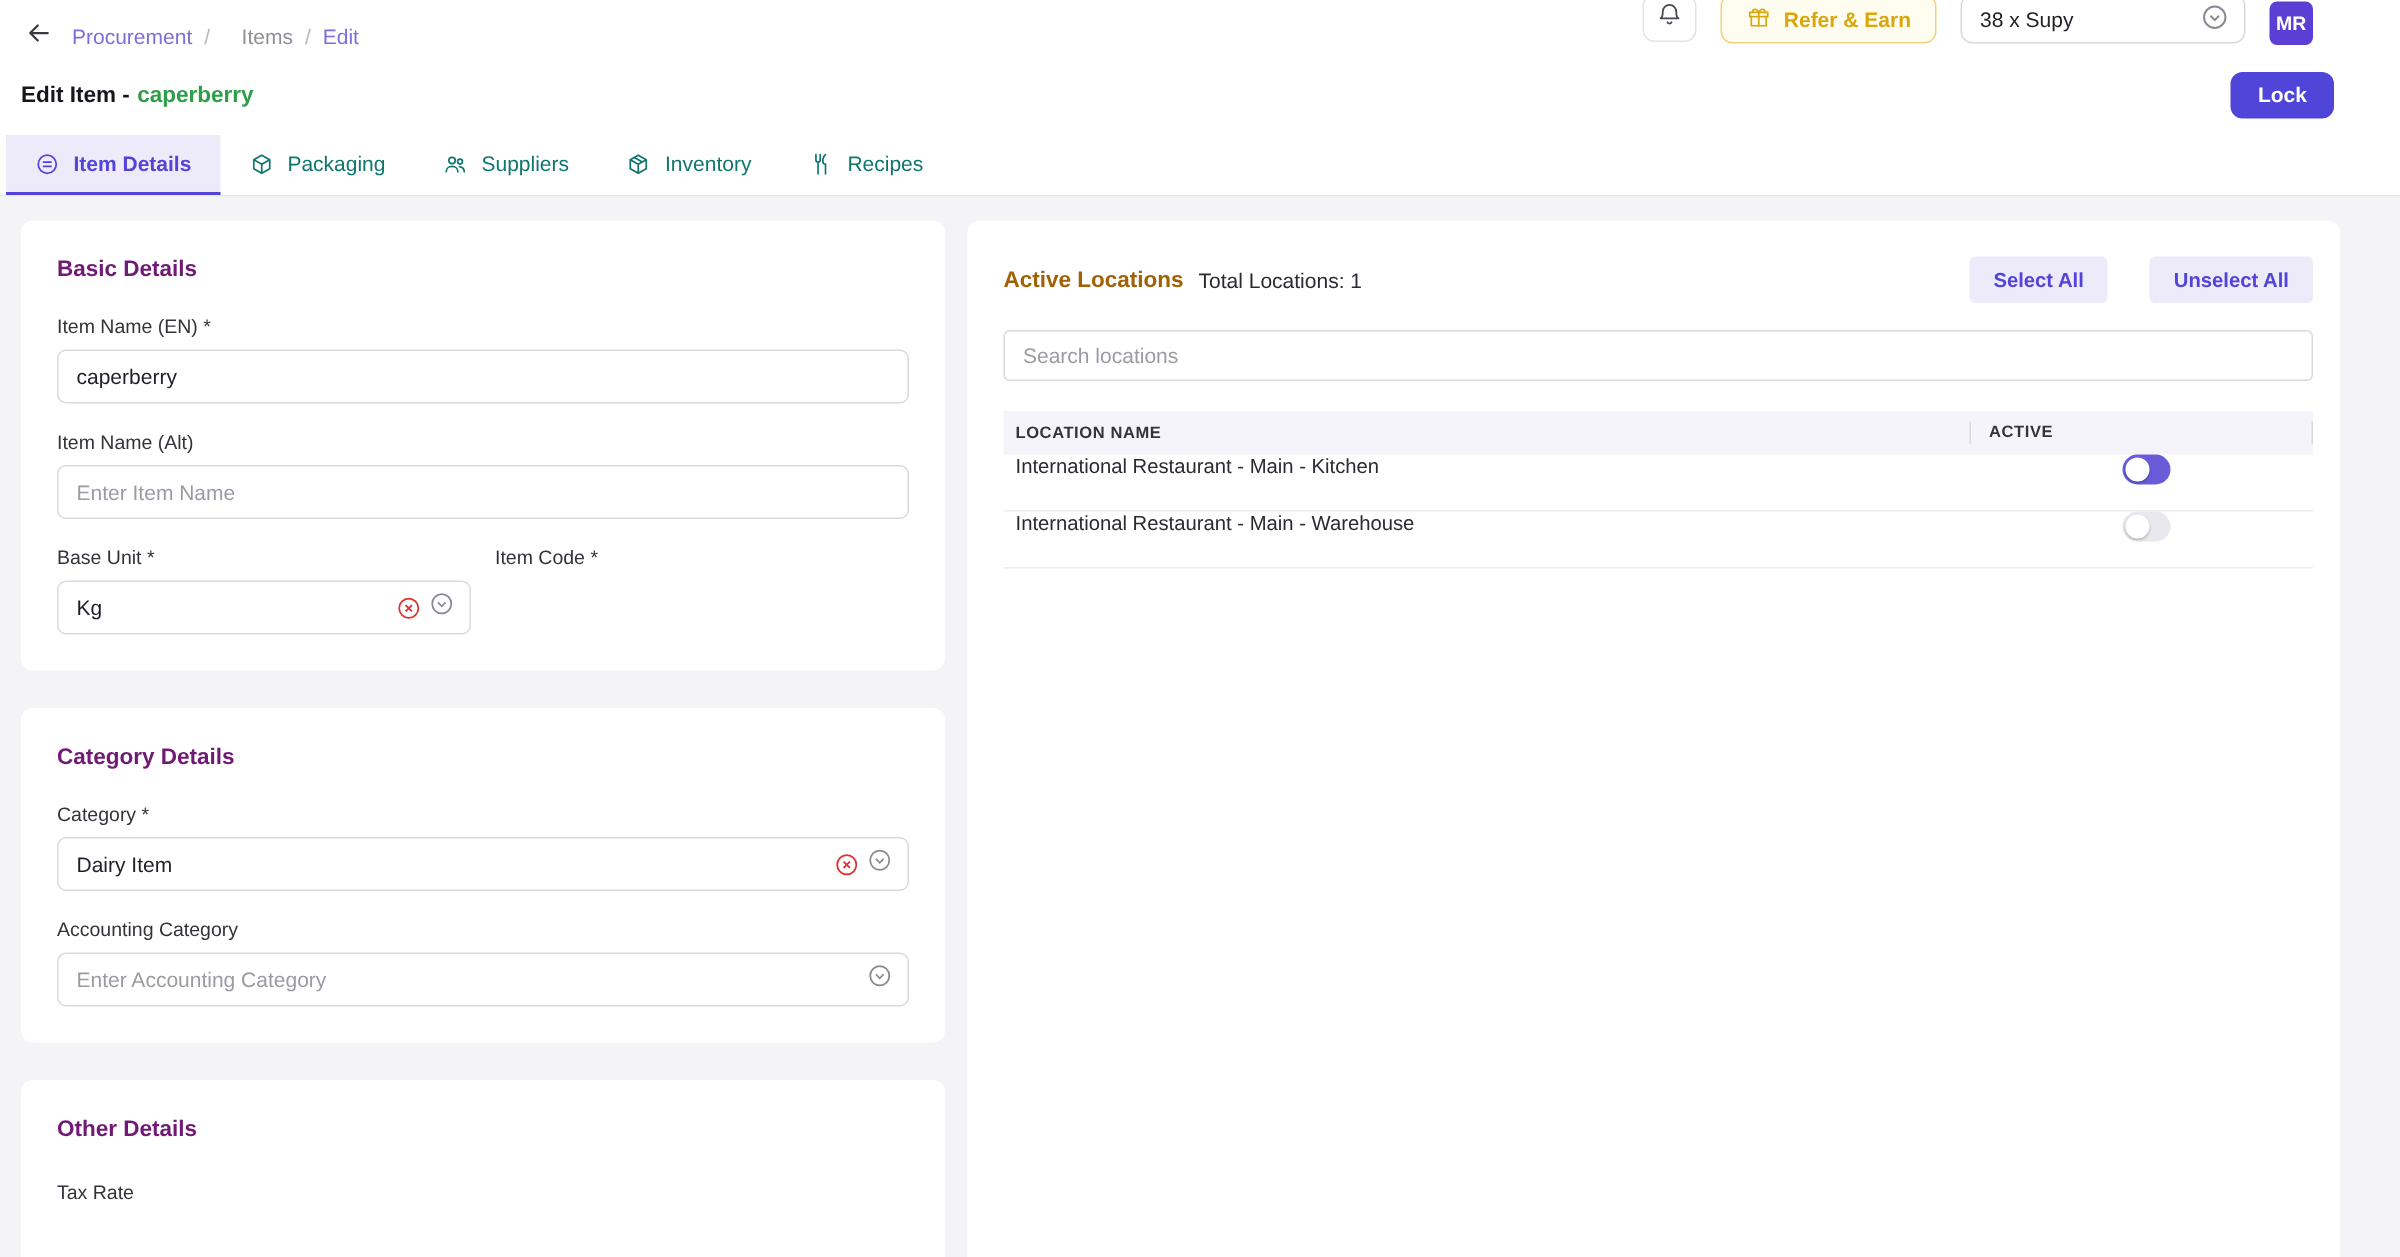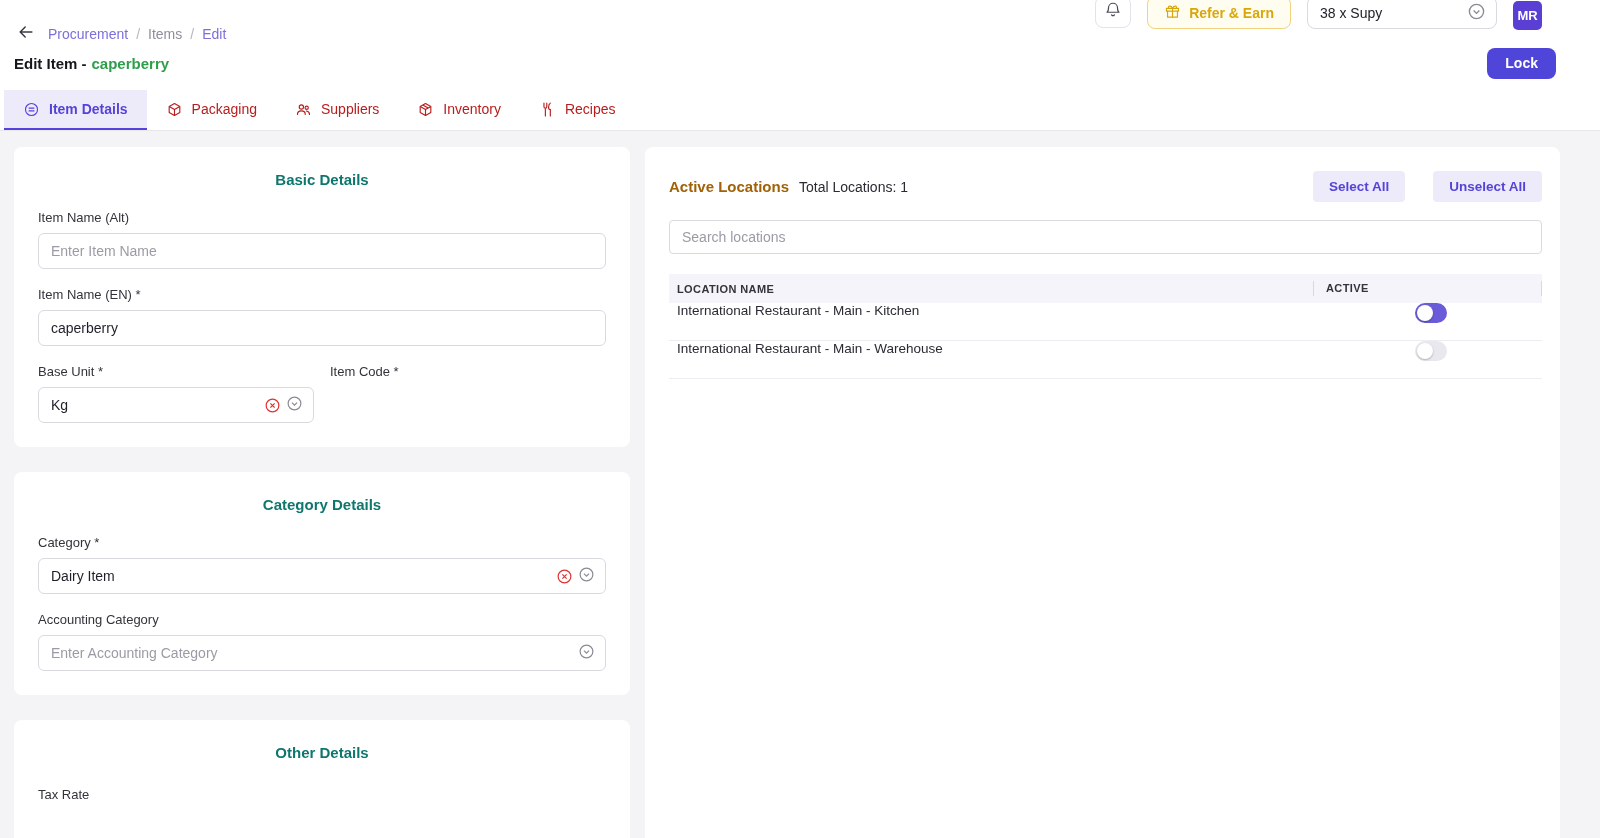--- a/index.html
+++ b/index.html
@@ -6,25 +6,25 @@
   html,body { margin:0; padding:0; }
   body {
     width:1600px; height:838px; overflow:hidden;
     background:#f4f4f7;
     font-family:"Liberation Sans", sans-serif;
     color:#1f1f29;
   }
   
   .header-block { background:#fff; border-bottom:1px solid #e7e7ec; }
   .topbar { height:36px; display:flex; align-items:flex-start; padding:0 58px 0 16px; }
-  .topbar-left { display:flex; align-items:center; gap:12px; padding-top:22px; }
+  .topbar-left { display:flex; align-items:center; gap:12px; padding-top:12px; }
   .back-btn { background:none; border:none; cursor:pointer; padding:0; display:flex; }
   .breadcrumb { display:flex; align-items:center; gap:8px; font-size:14px; }
   .crumb { color:#7d6fda; cursor:pointer; text-decoration:none; }
-  .crumb.mid { color:#8f8f9c; }
+  .crumb.mid { color:#8f8f9c;margin-left:13px; }
   .crumb-sep { color:#b6b6c0; }
   .topbar-right { margin-left:auto; display:flex; align-items:flex-start; gap:16px; }
   .bell-box {
     width:36px; height:32px; margin-top:-4px; background:#fff;
     border:1px solid #e3e3e9; border-radius:8px;
     display:flex; align-items:center; justify-content:center; cursor:pointer;
   }
   .refer-btn {
     height:33px; margin-top:-4px; padding:0 16px;
     display:flex; align-items:center; gap:8px;
@@ -50,31 +50,31 @@
   .lock-btn {
     margin-left:auto; height:31px; padding:0 18px;
     background:#4f45d8; color:#fff; border:none; border-radius:8px;
     font-size:14px; font-weight:700; cursor:pointer;
     font-family:"Liberation Sans", sans-serif;
   }
   
   .tabs { display:flex; padding-left:4px; height:40px; }
   .tab {
     display:flex; align-items:center; gap:9px; padding:0 19px;
-    font-size:14px; color:#b91c1c; cursor:pointer; border-bottom:2px solid transparent;
+    font-size:14px; color:#0f766e; cursor:pointer; border-bottom:2px solid transparent;
   }
   .tab.active {
     color:#5443d8; background:#edeafa; border-bottom:2px solid #5443d8; font-weight:700;
   }
   .tab .ticon { display:flex; }
   
   .content { display:flex; gap:15px; padding:16px 40px 0 14px; align-items:flex-start; }
   .left-col { width:616px; display:flex; flex-direction:column; gap:25px; }
   .card { background:#fff; border-radius:8px; padding:24px; }
-  .card-heading { font-size:15px; font-weight:700; color:#0f766e; margin:0 0 22px 0;text-align:center; }
+  .card-heading { font-size:15px; font-weight:700; color:#701a75; margin:0 0 22px 0; }
   .field { margin-bottom:18px; }
   .field:last-child { margin-bottom:0; }
   .field-label { display:block; font-size:13px; color:#33333b; margin-bottom:8px; }
   .text-input {
     width:100%; height:36px; border:1px solid #d9d9e0; border-radius:6px;
     padding:0 12px; font-size:14px; color:#1f1f29; outline:none;
     font-family:"Liberation Sans", sans-serif; background:#fff;
   }
   .text-input::placeholder { color:#9b9ba6; }
   .select-box {
@@ -230,26 +230,26 @@
     </div>
   </div>
 </div>
 
 <div class="content">
   <div class="left-col">
 
     <div class="card">
       <h3 class="card-heading">Basic Details</h3>
       <div class="field">
+        <label class="field-label">Item Name (EN) *</label>
+        <input class="text-input" type="text" value="caperberry" style="">
+      </div>
+      <div class="field">
         <label class="field-label">Item Name (Alt)</label>
         <input class="text-input" type="text" placeholder="Enter Item Name" style="">
-      </div>
-      <div class="field">
-        <label class="field-label">Item Name (EN) *</label>
-        <input class="text-input" type="text" value="caperberry" style="">
       </div>
       <div class="two-col">
         <div class="field">
           <label class="field-label">Base Unit *</label>
           <div class="select-box">
             <span class="select-value">Kg</span>
             <span class="select-icons">
               <button class="icon-btn">
                 <svg viewBox="0 0 20 20" width="17" height="17" fill="none" stroke="#e0312f" stroke-width="1.4">
                     <circle cx="10" cy="10" r="7.5"></circle>

